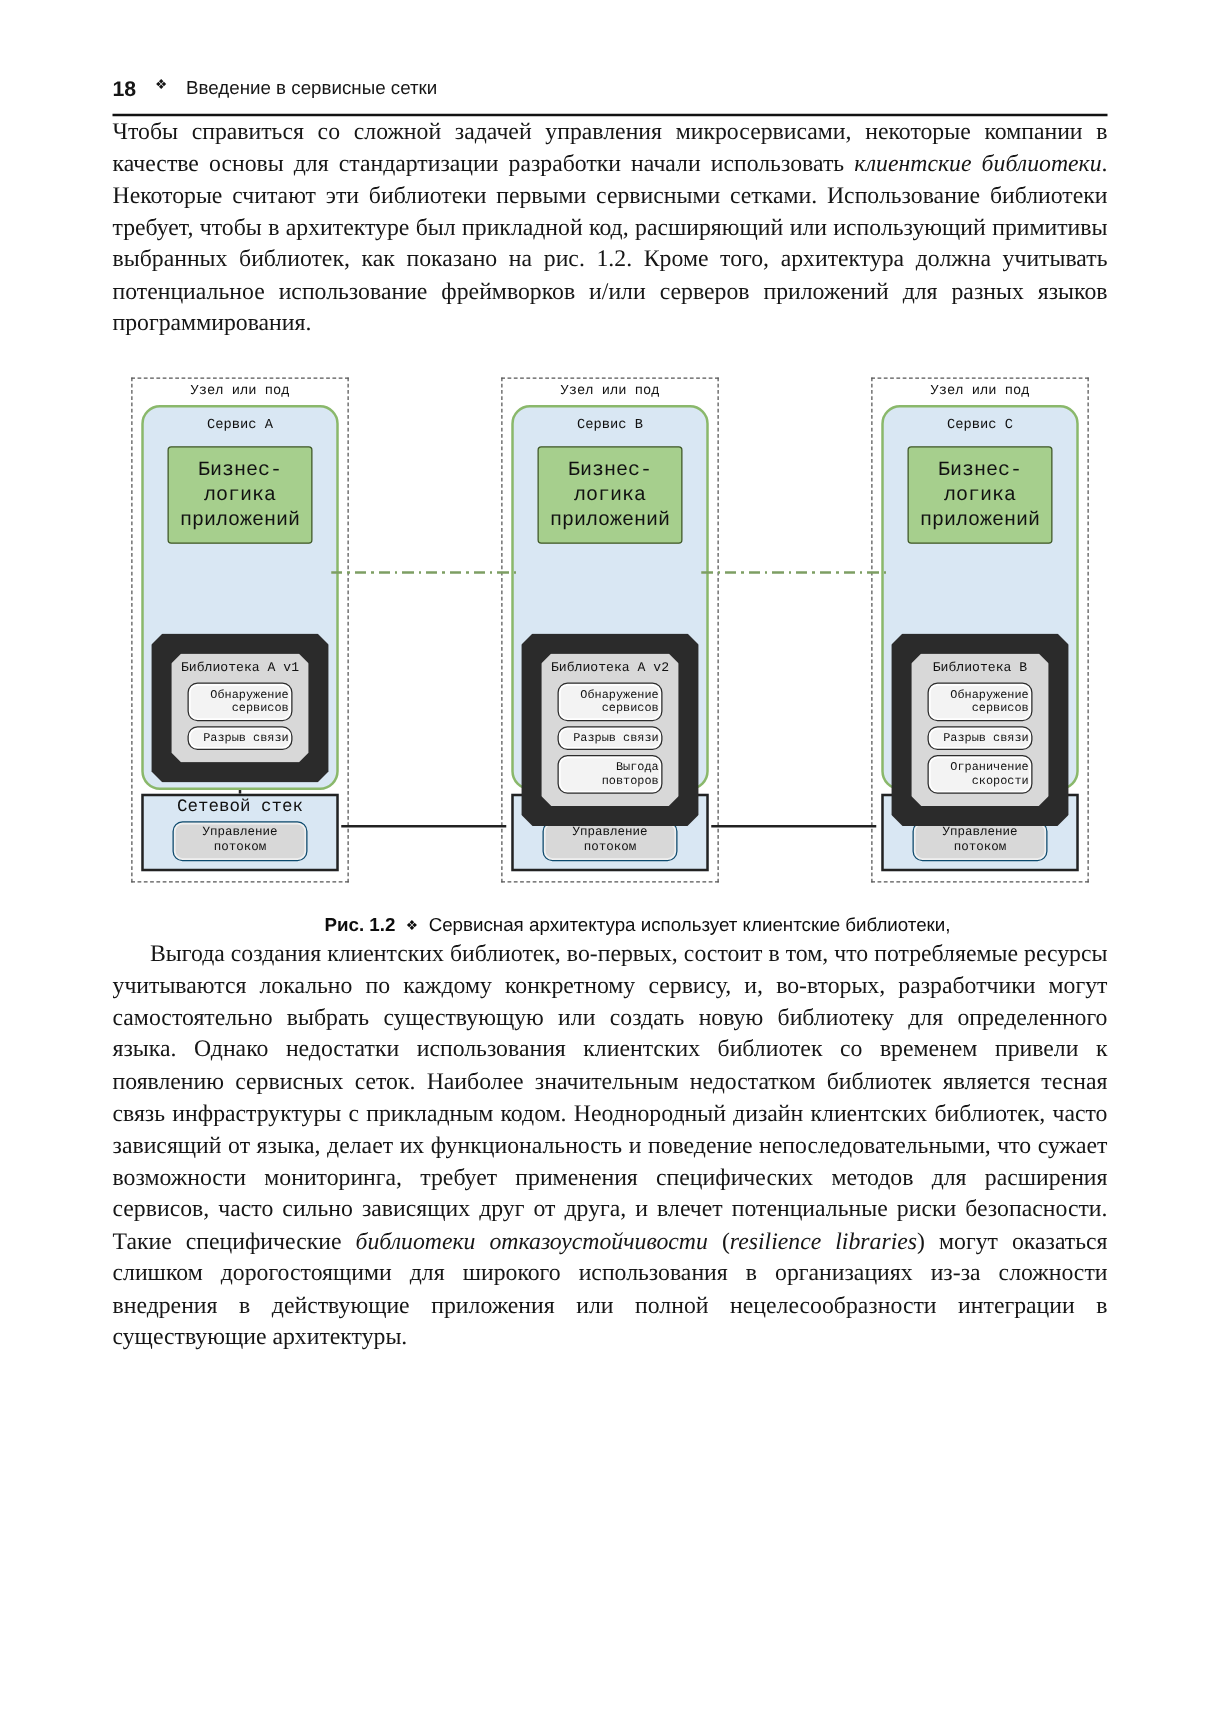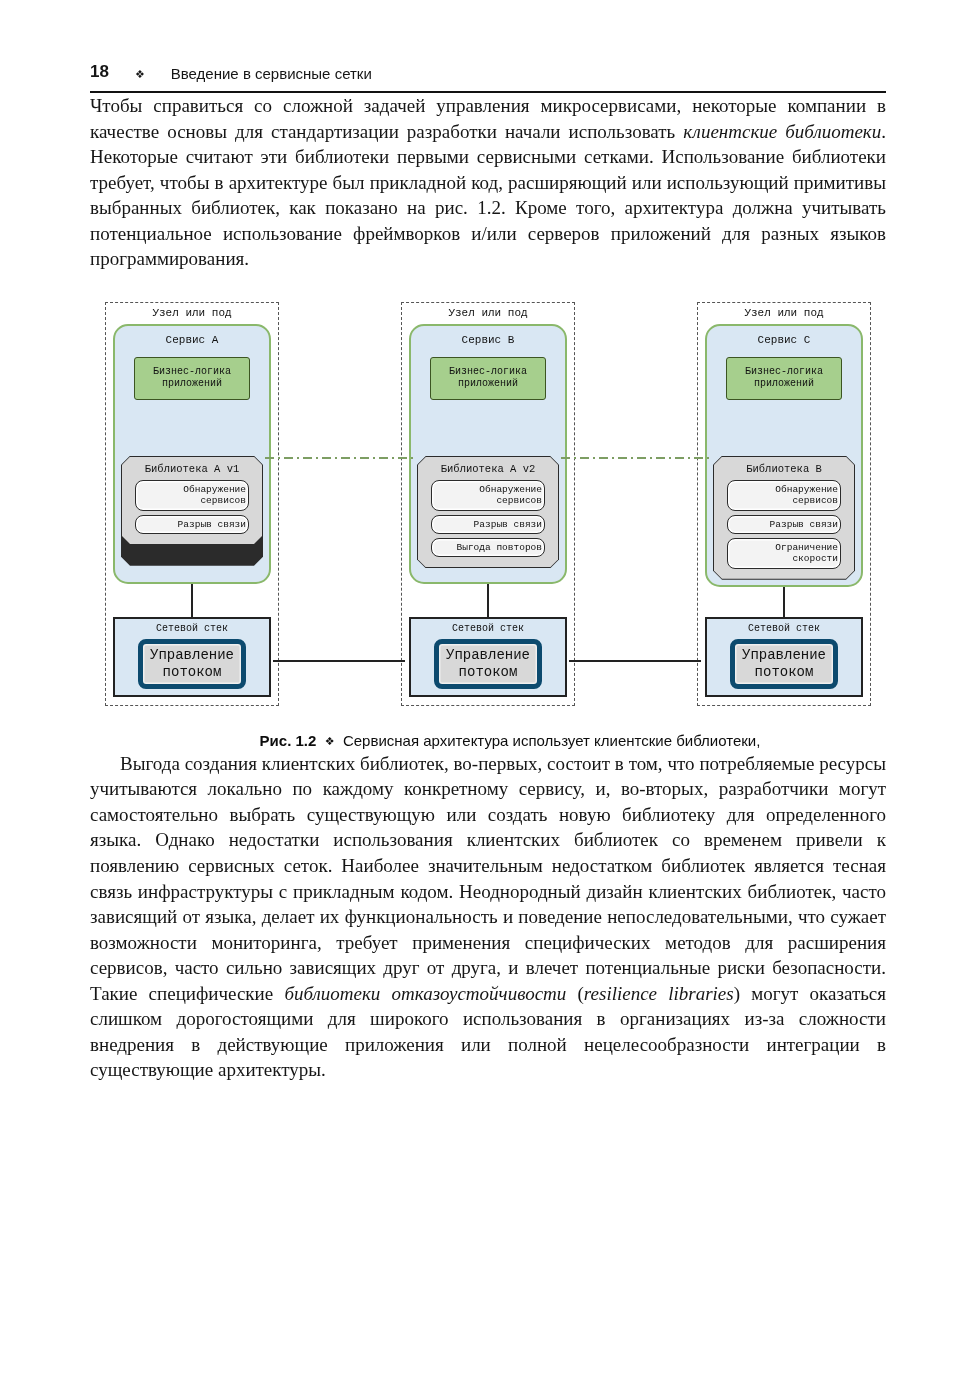--- a/index.html
+++ b/index.html
@@ -4,21 +4,21 @@
 <style>
   * { margin:0; padding:0; box-sizing:border-box; }
   html,body { background:#ffffff; }
   body {
     width:974px; height:1388px; overflow:hidden;
     font-family:"Liberation Serif", serif; color:#161616;
   }
   .page { width:974px; height:1388px; padding:62px 88px 0 90px; background:#fff; }
 
   
-  .runhead { display:flex; align-items:flex-end; gap:26px;
+  .runhead { display:flex; align-items:flex-start; gap:15px;
     font-family:"Liberation Sans", sans-serif; font-size:15px;
     padding-bottom:9px; border-bottom:2px solid #111; }
   .runhead .pnum { font-weight:700; font-size:17px; }
   .dia { font-family:"DejaVu Sans", sans-serif; font-size:11px; position:relative; top:-1px; }
 
   
   h1 { font-family:"Liberation Sans", sans-serif; font-weight:700;
     font-size:27px; letter-spacing:-0.2px; margin:30px 0 16px; color:#0d0d0d; }
 
   
@@ -33,41 +33,41 @@
     border:1px dashed #555; background:#fff; padding:3px 7px 8px;
     display:flex; flex-direction:column; }
   .node.n0 { left:0; } .node.n1 { left:296px; } .node.n2 { left:592px; }
   .node-label { text-align:center; font-size:11px; line-height:13px; margin:1px 0 4px; }
 
   .service { border:2px solid #8ab86b; border-radius:15px; background:#d9e7f3;
     height:308px; padding:5px 6px; }
   .service-label { text-align:center; font-size:11px; line-height:13px; margin:3px 0 10px; }
 
   .biz { background:#a6cf8d; border:1px solid #3c5522; border-radius:3px;
-    margin:0 13px 56px; padding:8px 2px; text-align:center;
-    font-size:10px; line-height:1.25; white-space:pre-line; }
+    margin:0 13px 72px; padding:8px 2px; text-align:center;
+    font-size:16px; line-height:1.25; white-space:pre-line; }
 
-  .lib-outer { background:#2b2b2b; padding:1px; min-height:110px;
+  .lib-outer { background:#2b2b2b; padding:16px; min-height:110px;
     clip-path:polygon(9px 0, calc(100% - 9px) 0, 100% 9px, 100% calc(100% - 9px),
       calc(100% - 9px) 100%, 9px 100%, 0 calc(100% - 9px), 0 9px); }
   .lib { background:#d8d8d8; height:100%; padding:4px 5px 6px;
     clip-path:polygon(8px 0, calc(100% - 8px) 0, 100% 8px, 100% calc(100% - 8px),
       calc(100% - 8px) 100%, 8px 100%, 0 calc(100% - 8px), 0 8px); }
   .lib-label { text-align:center; font-size:10.5px; line-height:12px; margin:2px 0 5px; }
   .lib-item { background:#f3f3f3; border:1px solid #2b2b2b; border-radius:8px;
     box-shadow:inset 0 0 0 1.5px #ffffff; margin:0 8px 4px; padding:3px 2px;
     font-size:9.5px; line-height:1.2; text-align:right; white-space:pre-line; }
 
   .vline { width:2px; height:40px; background:#222; margin:0 auto; }
 
   .stack { border:2px solid #222; background:#d9e7f3; padding:3px 5px 6px; text-align:center; }
-  .stack-label { font-size:10px; line-height:13px; margin-bottom:4px; }
-  .flow { background:#d8d8d8; border:5px solid #0c4a6e; border-radius:8px;
+  .stack-label { font-size:14px; line-height:13px; margin-bottom:4px; }
+  .flow { background:#d8d8d8; border:1px solid #0c4a6e; border-radius:8px;
     box-shadow:inset 0 0 0 1.5px #efefef; margin:0 18px; padding:3px 2px;
-    font-size:14px; line-height:1.2; white-space:pre-line; }
+    font-size:10px; line-height:1.2; white-space:pre-line; }
 
   .lib-link { position:absolute; top:155px; height:2px; z-index:5;
     background:repeating-linear-gradient(90deg,#7d9e63 0 9px, transparent 9px 13px,
       #7d9e63 13px 15px, transparent 15px 19px); }
   .lib-link.a { left:160px; width:150px; }
   .lib-link.b { left:456px; width:150px; }
   .stack-link { position:absolute; top:358px; height:2px; background:#222; z-index:5; }
   .stack-link.a { left:168px; width:132px; }
   .stack-link.b { left:464px; width:132px; }
 

